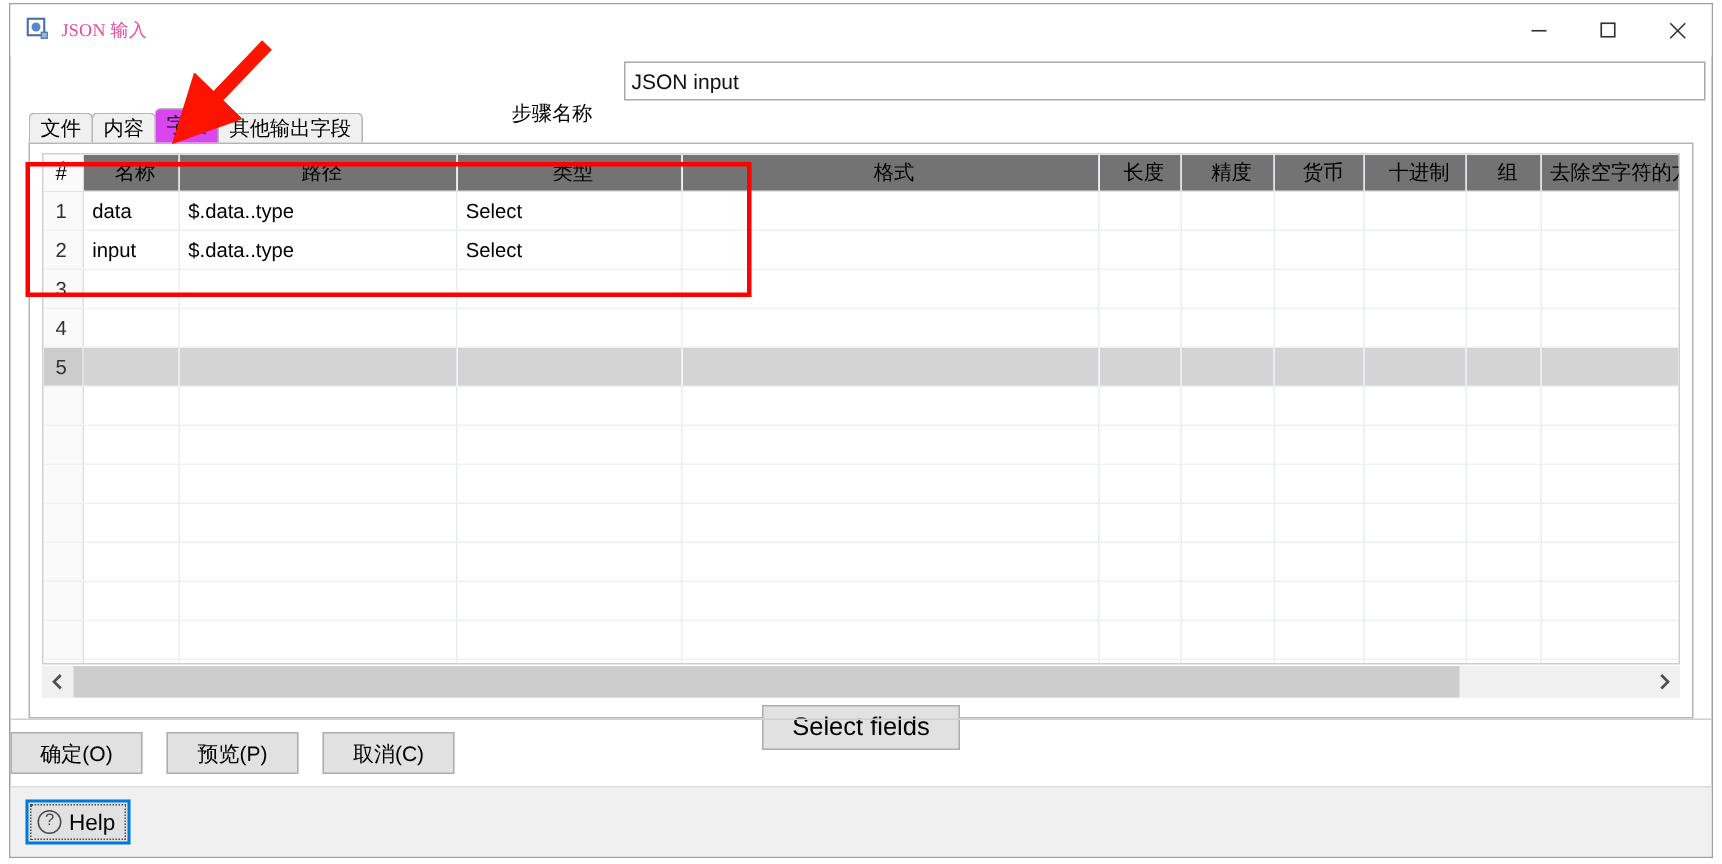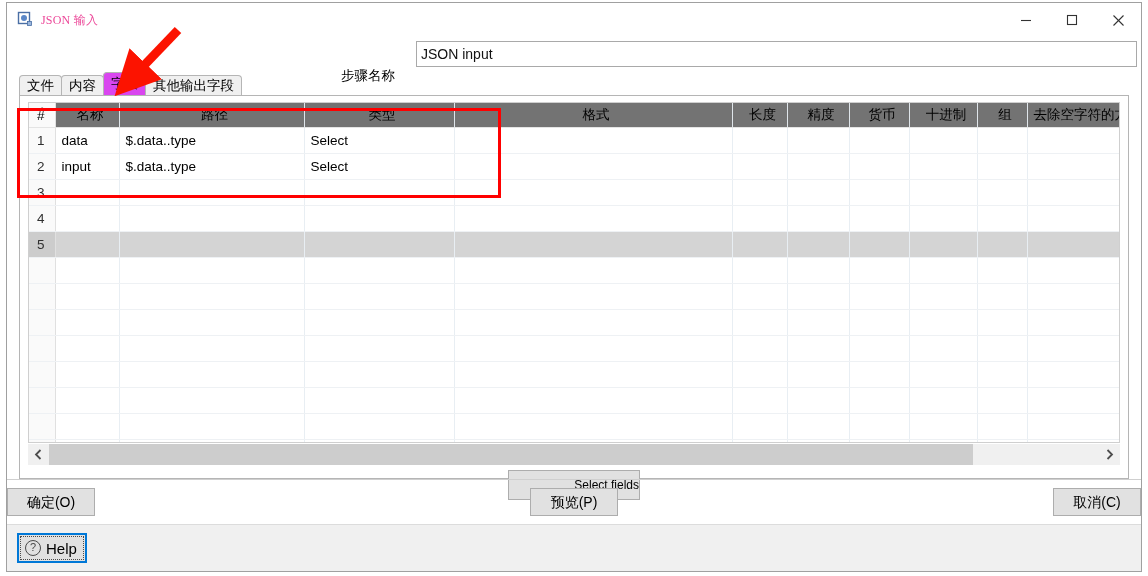--- a/index.html
+++ b/index.html
@@ -268,31 +268,31 @@
     border: 1px solid #adadad;
     font-family: inherit;
     font-size: 14px;
     color: #000;
     padding: 0;
     height: 28px;
     line-height: 26px;
     box-sizing: border-box;
     text-align: center;
   }
-  .btn-selectfields { width: 132px; height: 30px; line-height: 28px; font-size: 12px; text-align: right;}
+  .btn-selectfields { width: 132px; height: 30px; line-height: 28px; font-size: 17px;}
 
   
   .buttonbar {
     height: 44px;
     min-height: 44px;
     border-top: 1px solid #cfcfcf;
     margin: 0;
     display: flex;
     align-items: center;
-    justify-content: space-between;
+    justify-content: flex-start;
     gap: 16px;
     position: relative;
   }
   .btn-main { width: 88px; height: 28px; line-height: 26px; font-size: 14px; }
 
   
   .helpbar {
     height: 46px;
     min-height: 46px;
     background: #f0f0f0;

